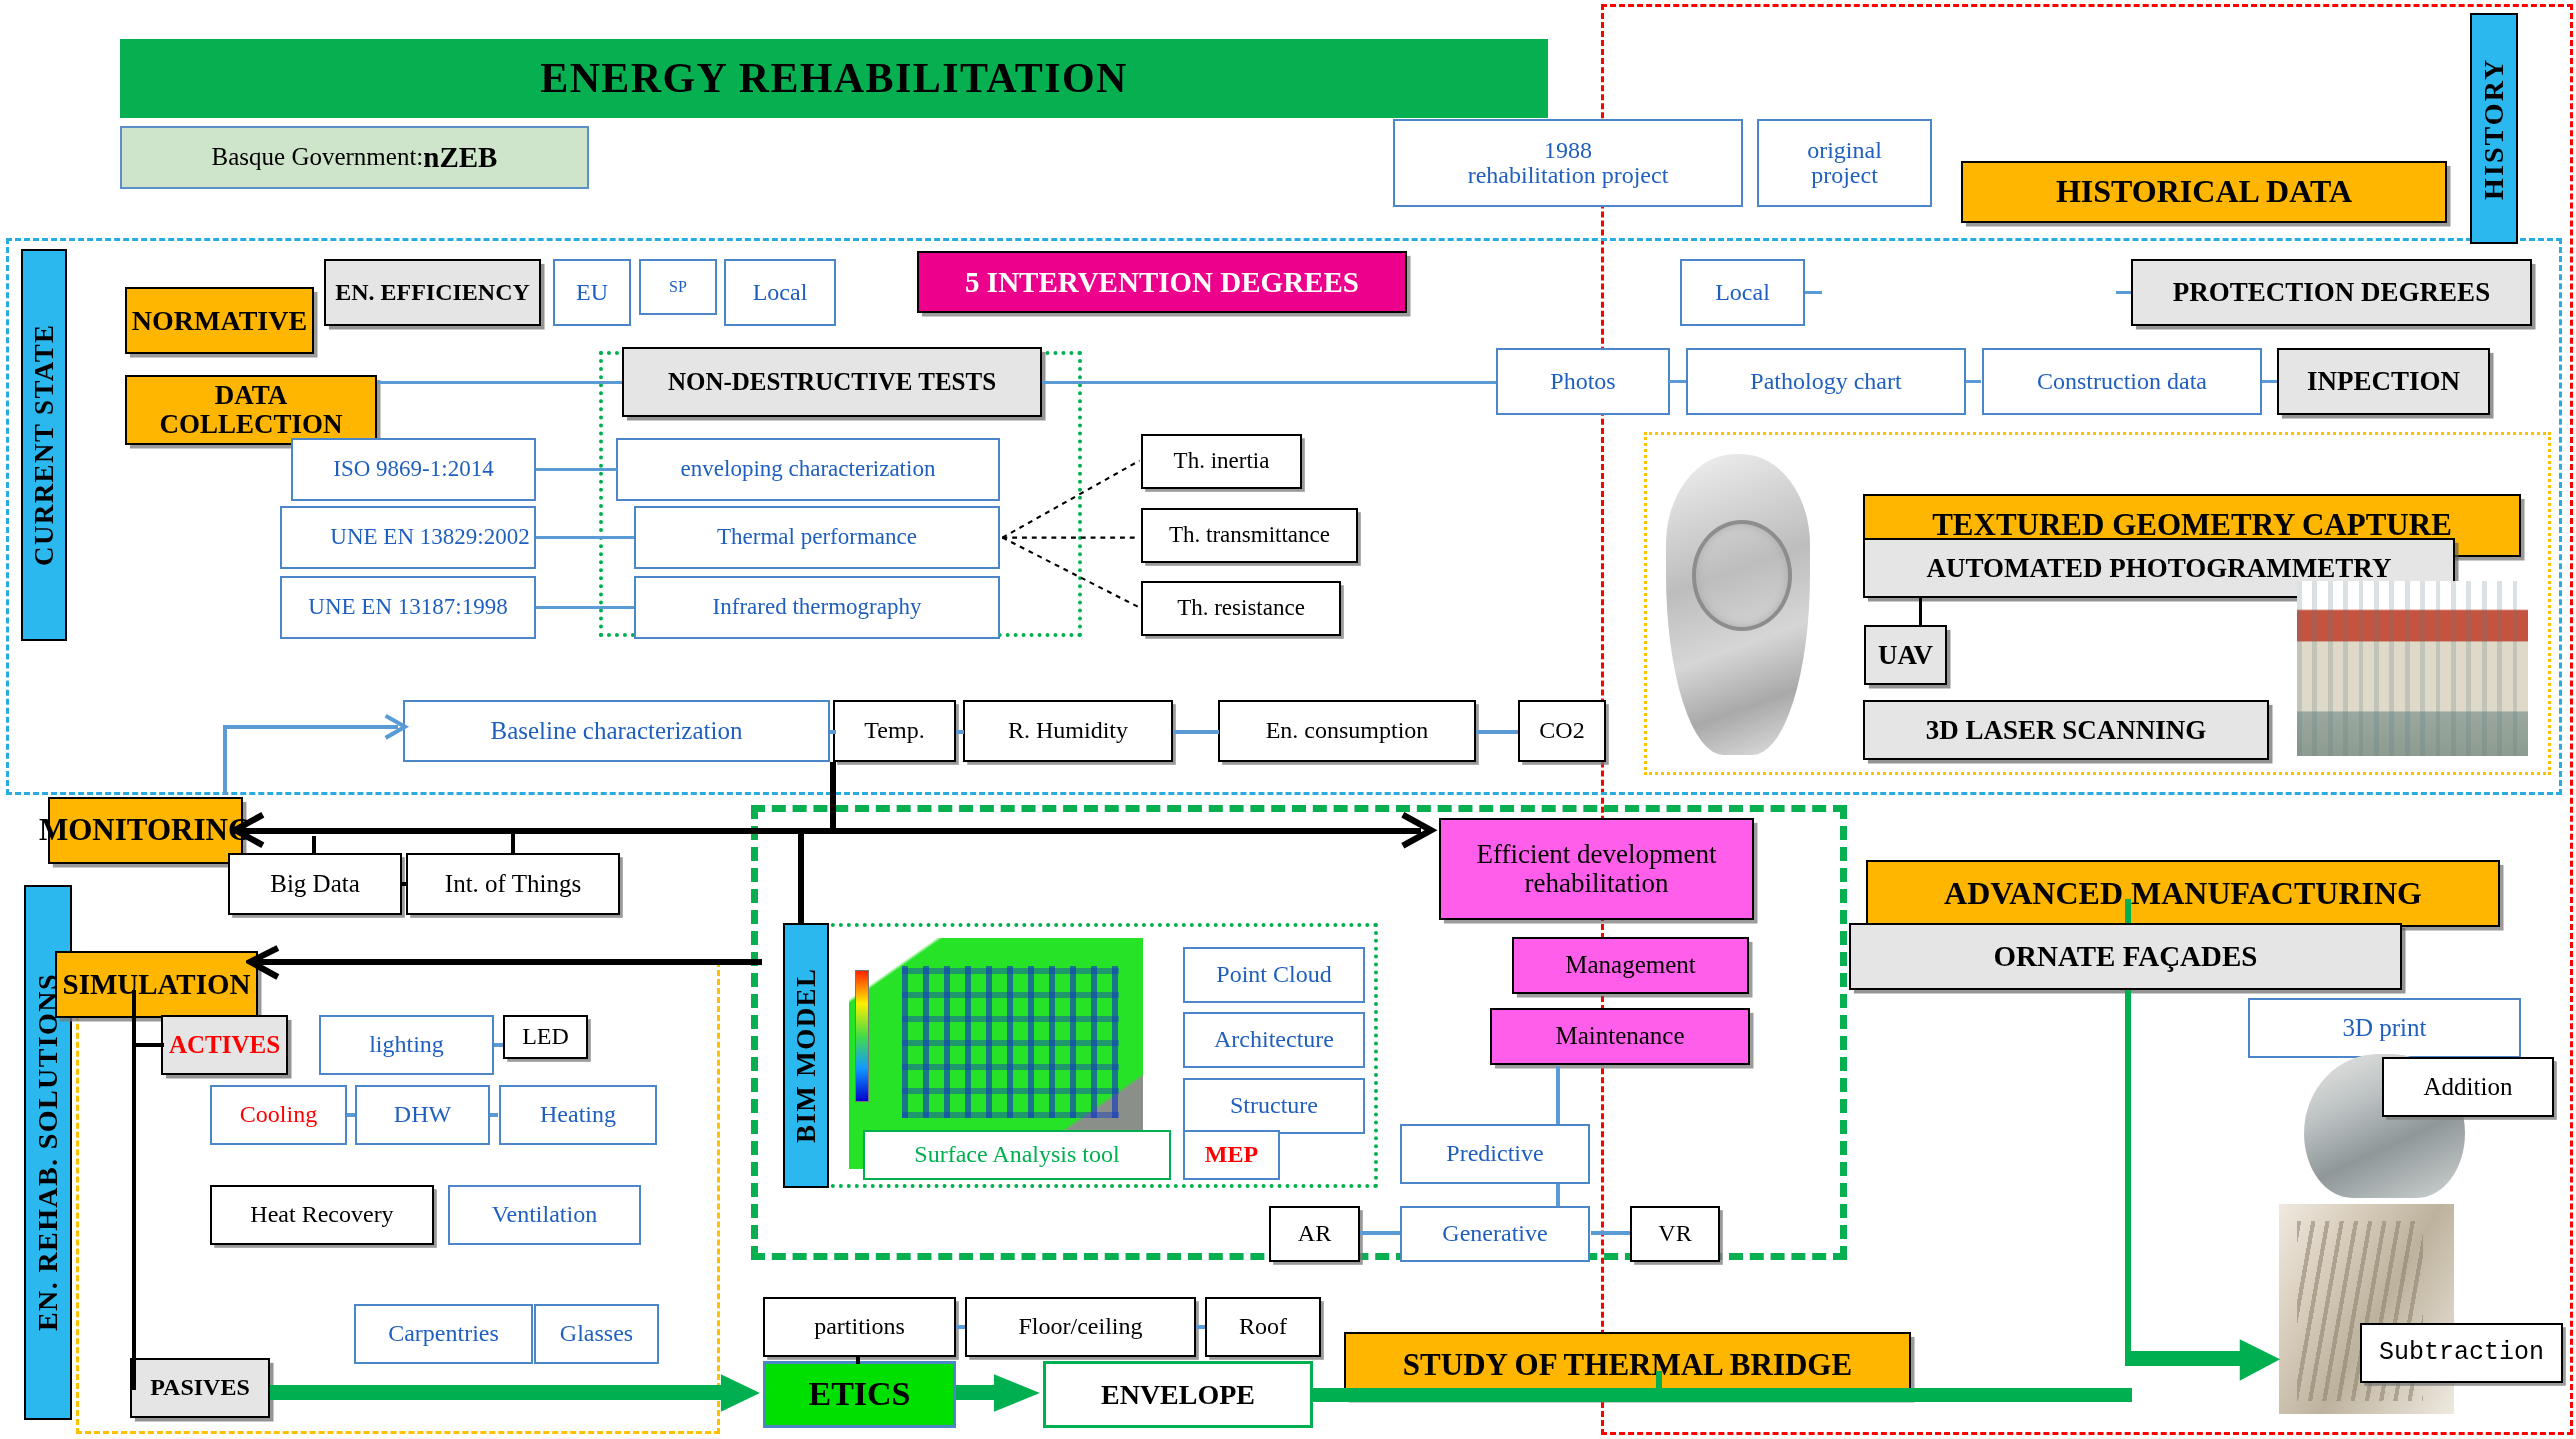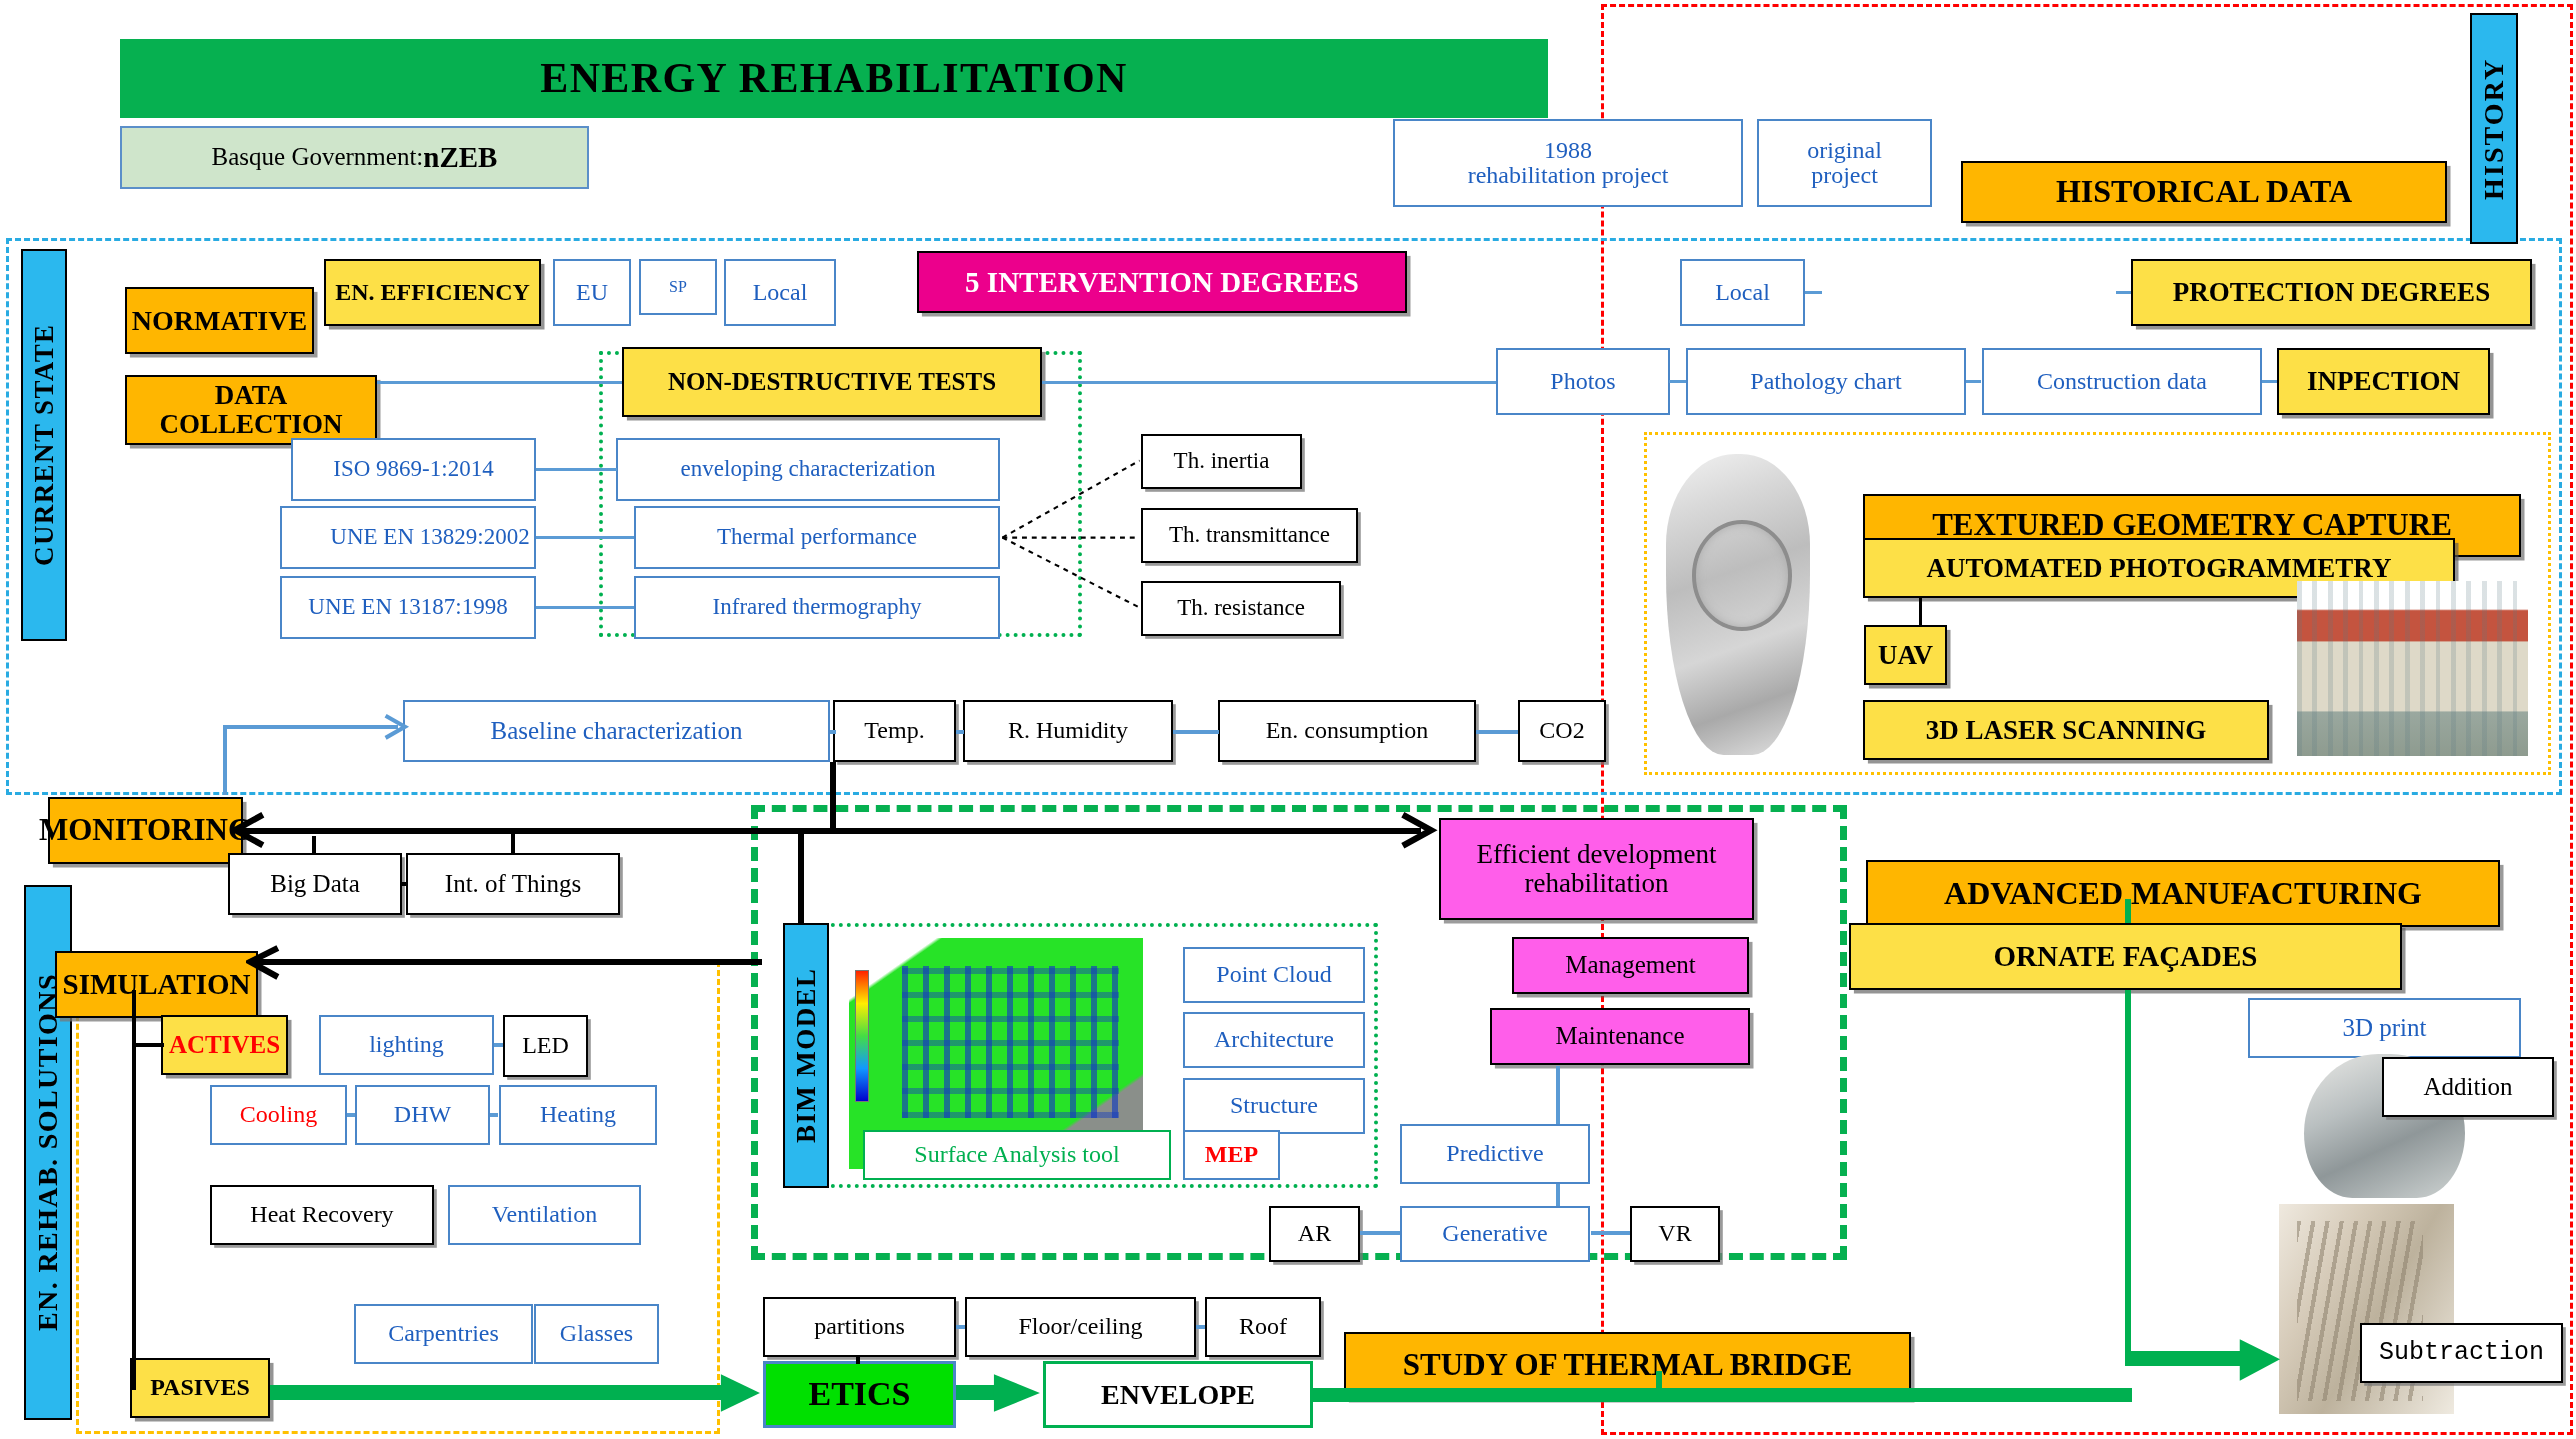--- a/index.html
+++ b/index.html
@@ -7,21 +7,21 @@
   #stage{position:relative;width:2576px;height:1440px;background:#fff;overflow:hidden;}
 
   
   .box{position:absolute;box-sizing:border-box;display:flex;align-items:center;
        justify-content:center;text-align:center;line-height:1.06;}
 
   .bluebox{background:#fff;border:2.1px solid #4a86c8;color:#1f5fbf;
            font-family:"Liberation Serif",serif;}
   .blackbox{background:#fff;border:2.1px solid #000;color:#000;
            box-shadow:3.5px 3.5px 0 -0.7px rgba(120,120,120,.75);}
-  .greenbox{background:#fde047;border:2.8px solid #000;color:#000;font-weight:bold;
+  .greenbox{background:#e5e5e5;border:2.8px solid #000;color:#000;font-weight:bold;
            box-shadow:4.2px 4.2px 0 -0.7px rgba(90,90,90,.65);}
   .orangebox{background:#FFB600;border:2.8px solid #000;color:#000;font-weight:bold;
            box-shadow:4.2px 4.2px 0 -0.7px rgba(120,120,120,.75);margin-top:28px;}
   .magentabox{background:#FF5EEA;border:2.8px solid #000;color:#000;
            box-shadow:4.2px 4.2px 0 -0.7px rgba(90,90,90,.6);}
   .cyanbox{background:#2BB8EE;border:2.8px solid #000;color:#000;font-weight:bold;}
 
   .banner-green{background:#06B050;color:#000;font-weight:bold;}
   .banner-red{background:#FF0000;color:#000;font-weight:bold;}
   .banner-magenta{background:#EC008C;color:#fff;font-weight:bold;border:2.8px solid #000;
@@ -193,21 +193,21 @@
   <div class="lnk" style="left:312px;top:836px;width:3.5px;height:18px;"></div>
   <div class="lnk" style="left:511px;top:830px;width:3.5px;height:24px;"></div>
 
   <div class="box cyanbox vert" style="left:24px;top:885px;width:48px;height:535px;font-size:28px;letter-spacing:1.4px;">EN. REHAB. SOLUTIONS</div>
 
   <div class="box orangebox" style="left:55px;top:923px;width:203px;height:67px;font-size:29px;">SIMULATION</div>
 
   <div class="box greenbox" style="left:161px;top:1015px;width:127px;height:60px;font-size:25px;color:#FF0000;">ACTIVES</div>
   <div class="box bluebox" style="left:319px;top:1015px;width:175px;height:60px;font-size:24px;">lighting</div>
   <div class="ln" style="left:494px;top:1043px;width:9.8px;height:3.5px;"></div>
-  <div class="box blackbox" style="left:503px;top:1015px;width:85px;height:62px;font-size:24px;">LED</div>
+  <div class="box blackbox" style="left:503px;top:1015px;width:85px;height:44px;font-size:24px;">LED</div>
 
   <div class="box bluebox" style="left:210px;top:1085px;width:137px;height:60px;font-size:24px;color:#FF0000;">Cooling</div>
   <div class="ln" style="left:347px;top:1113px;width:8.4px;height:3.5px;"></div>
   <div class="box bluebox" style="left:355px;top:1085px;width:135px;height:60px;font-size:24px;">DHW</div>
   <div class="ln" style="left:490px;top:1113px;width:8.4px;height:3.5px;"></div>
   <div class="box bluebox" style="left:499px;top:1085px;width:158px;height:60px;font-size:24px;">Heating</div>
 
   <div class="box blackbox" style="left:210px;top:1185px;width:224px;height:60px;font-size:24px;">Heat Recovery</div>
   <div class="box bluebox" style="left:448px;top:1185px;width:193px;height:60px;font-size:24px;">Ventilation</div>
 

